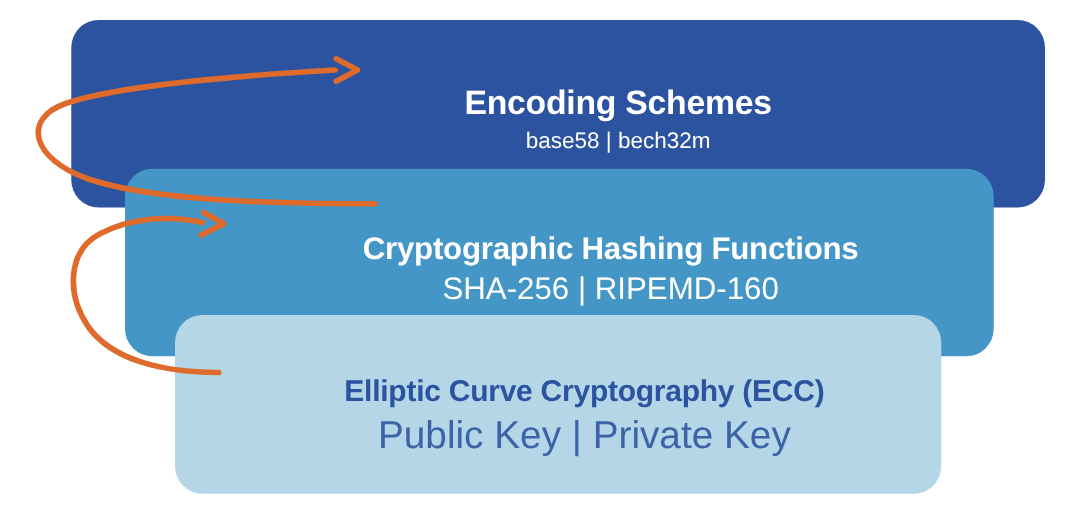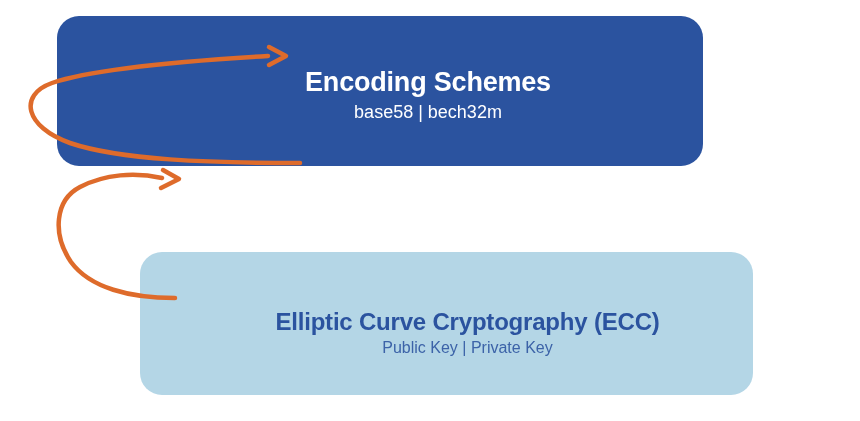--- a/index.html
+++ b/index.html
@@ -35,21 +35,21 @@
   }
   .card-subtitle {
     font-weight: normal;
     line-height: 1.05;
     white-space: nowrap;
   }
   
   #card-encoding {
     left: 57px;
     top: 16px;
-    width: 646px;
+    width: 779px;
     height: 150px;
     background: #2B539F;
     border-radius: 22px;
     z-index: 1;
     padding-left: 96px;
     padding-top: 8px;
   }
   #card-encoding .card-title {
     color: #ffffff;
     font-size: 27px;
@@ -92,21 +92,21 @@
     padding-left: 42px;
     padding-top: 18px;
   }
   #card-ecc .card-title {
     color: #2B539F;
     font-size: 24px;
     margin-bottom: 6px;
   }
   #card-ecc .card-subtitle {
     color: #3C63A8;
-    font-size: 16px;
+    font-size: 31px;
   }
   #arrow-layer {
     position: absolute;
     left: 0;
     top: 0;
     width: 860px;
     height: 421px;
     z-index: 5;
     pointer-events: none;
   }
@@ -114,20 +114,24 @@
 </head>
 <body>
 
 <div id="diagram">
 
   <div class="card" id="card-encoding">
     <div class="card-title">Encoding Schemes</div>
     <div class="card-subtitle">base58  |  bech32m</div>
   </div>
 
+  <div class="card" id="card-hashing">
+    <div class="card-title">Cryptographic Hashing Functions</div>
+    <div class="card-subtitle">SHA-256  |  RIPEMD-160</div>
+  </div>
 
   <div class="card" id="card-ecc">
     <div class="card-title">Elliptic Curve Cryptography (ECC)</div>
     <div class="card-subtitle">Public Key  |  Private Key</div>
   </div>
 
   <svg id="arrow-layer" viewBox="0 0 860 421" width="860" height="421">
 
     <path id="connector-hashing-to-encoding" d="M 300,163 C 210,163 120,160 70,143 C 25,127 18,95 52,83 C 95,68 200,60 268,56" fill="none" stroke="#DE6B2B" stroke-width="4.5" stroke-linecap="round"></path>
     <path id="connector-head-1" d="M 269,47 L 286,56 L 269,65" fill="none" stroke="#DE6B2B" stroke-width="4.5" stroke-linecap="round" stroke-linejoin="round"></path>

